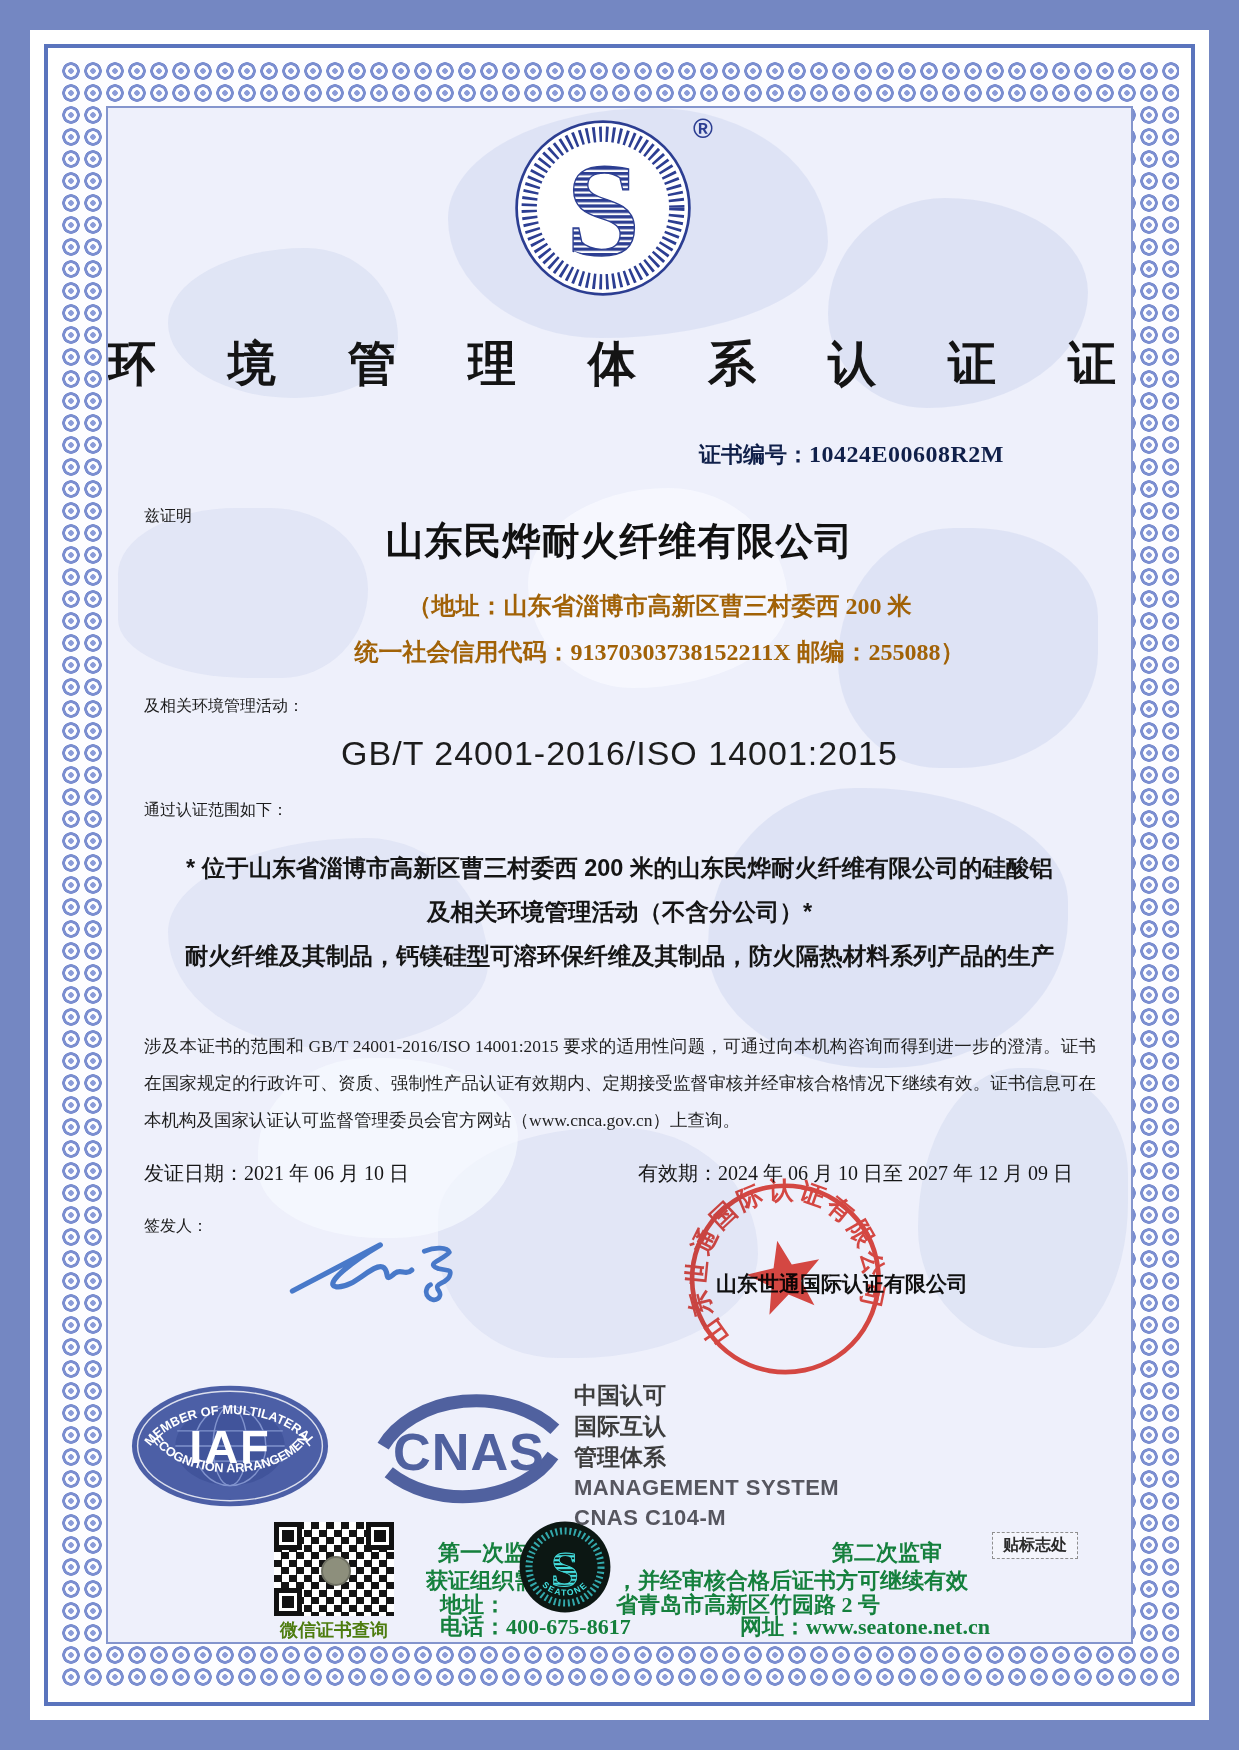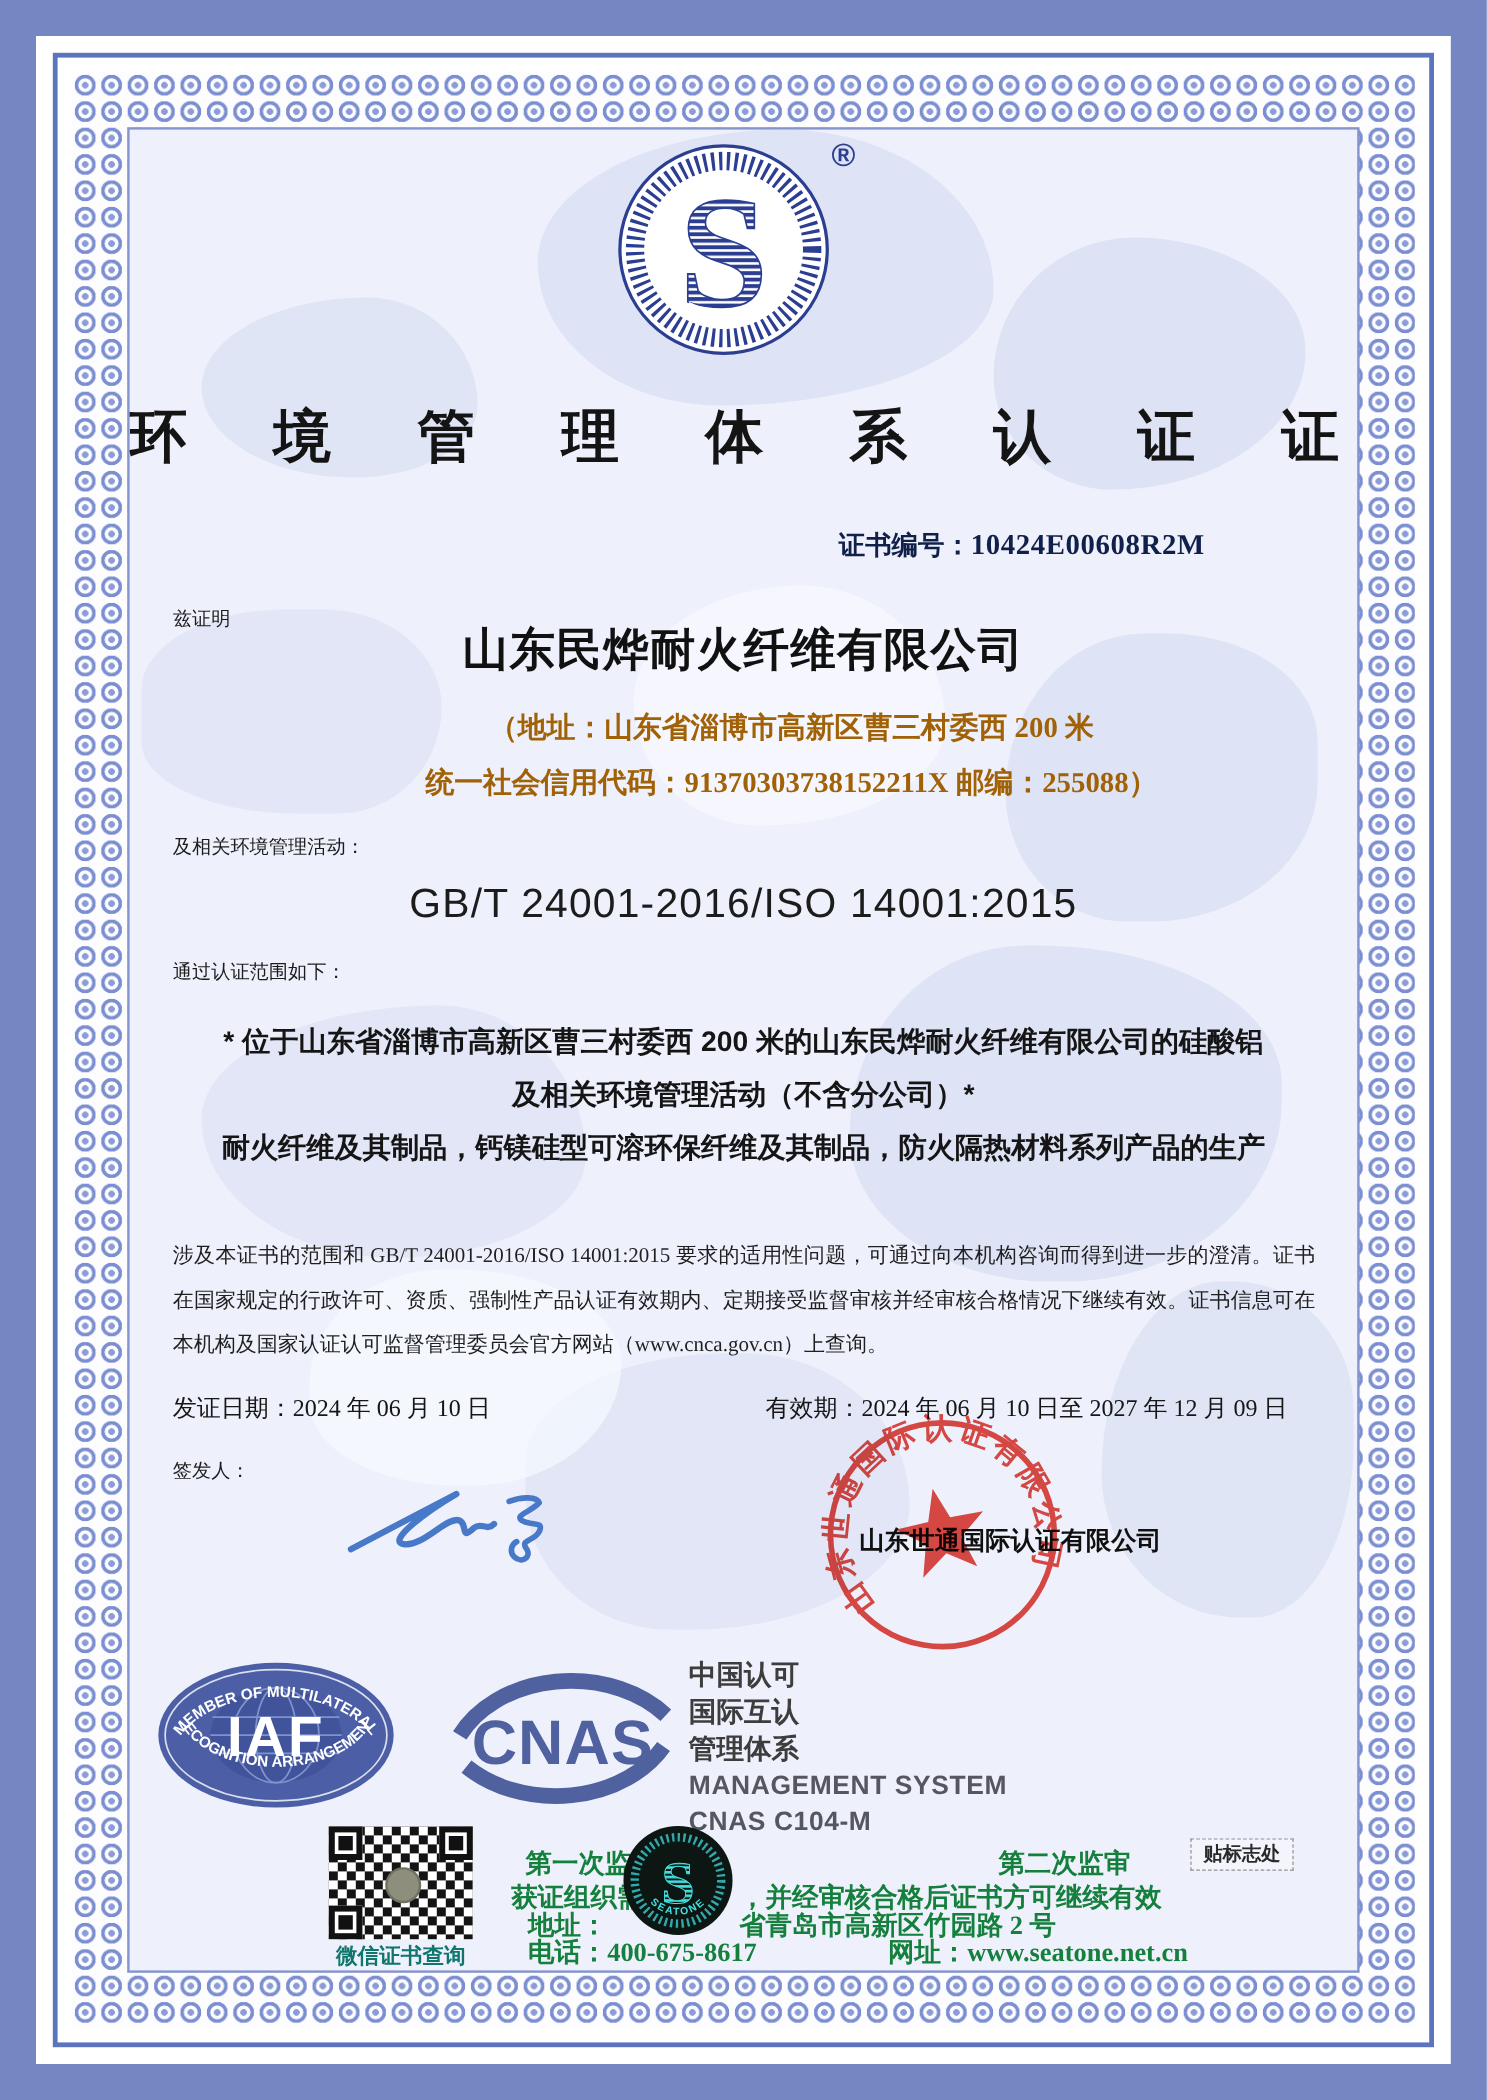--- a/index.html
+++ b/index.html
@@ -36,21 +36,21 @@
   .addr{left:0;width:100%;text-align:center;font-size:24px;font-weight:600;color:#a16207;padding-left:40px;}
   .standard{top:626px;left:0;width:100%;text-align:center;font-size:34px;color:#1c1c1c;letter-spacing:1px;}
   .scope{left:0;width:100%;text-align:center;font-size:23.5px;font-weight:bold;color:#151515;line-height:44px;}
   .note{top:920px;left:36px;width:952px;font-size:17.5px;color:#1f1f1f;line-height:37px;text-align:justify;}
   .dateline{font-size:20px;color:#161616;white-space:nowrap;}
   .issuer{top:1162px;left:608px;font-size:21px;font-weight:bold;color:#101010;font-family:"Liberation Sans","DejaVu Sans",sans-serif;}
   .acczh{font-size:23px;font-weight:bold;color:#3d3d3d;line-height:31px;}
   .accen{font-size:22px;font-weight:bold;color:#56565f;line-height:30px;letter-spacing:.5px;}
   .foot{font-size:22px;font-weight:bold;color:#15803d;white-space:nowrap;}
   .sticker{border:1.5px dashed #8f8f8f;padding:2px 10px;font-size:16px;font-weight:bold;color:#2a2a2a;background:rgba(255,255,255,.35);}
-  .qrcap{top:1510px;left:156px;width:140px;text-align:center;font-size:18px;font-weight:bold;color:#0f766e;font-family:"Liberation Sans","DejaVu Sans",sans-serif;}
+  .qrcap{top:1510px;left:156px;width:140px;text-align:center;font-size:18px;font-weight:bold;color:#4d7c0f;font-family:"Liberation Sans","DejaVu Sans",sans-serif;}
 
   
   .qr{top:1414px;left:166px;width:120px;height:94px;background:repeating-conic-gradient(#141414 0% 25%, #ffffff 0% 50%);background-size:15px 15px;z-index:2;}
   .finder{position:absolute;width:28px;height:28px;border:5px solid #111;background:#fff;box-sizing:border-box;}
   .finder::after{content:"";position:absolute;inset:3px;background:#111;}
   .qrdot{position:absolute;left:47px;top:34px;width:26px;height:26px;border-radius:50%;background:#8d8f7c;border:2px solid #6f7163;}
 
   .stampwrap{top:1050px;left:565px;width:220px;height:220px;transform:rotate(-12deg);mix-blend-mode:multiply;opacity:.9;}
   .holowrap{top:1412px;left:410px;width:94px;height:94px;}
 </style>
@@ -111,21 +111,21 @@
 
               <div class="abs z2 serif label" style="top:692px;left:36px;">通过认证范围如下：</div>
               <div class="abs z2 sans scope" style="top:738px;">
                 <div>* 位于山东省淄博市高新区曹三村委西 200 米的山东民烨耐火纤维有限公司的硅酸铝</div>
                 <div>及相关环境管理活动（不含分公司）*</div>
                 <div>耐火纤维及其制品，钙镁硅型可溶环保纤维及其制品，防火隔热材料系列产品的生产</div>
               </div>
 
               <div class="abs z2 serif note">涉及本证书的范围和 GB/T 24001-2016/ISO 14001:2015 要求的适用性问题，可通过向本机构咨询而得到进一步的澄清。证书在国家规定的行政许可、资质、强制性产品认证有效期内、定期接受监督审核并经审核合格情况下继续有效。证书信息可在本机构及国家认证认可监督管理委员会官方网站（www.cnca.gov.cn）上查询。</div>
 
-              <div class="abs z2 serif dateline" style="top:1052px;left:36px;">发证日期：2024 年 06 月 10 日</div>
+              <div class="abs z2 serif dateline" style="top:1052px;left:36px;">发证日期：2021 年 06 月 10 日</div>
               <div class="abs z2 serif dateline" style="top:1052px;left:530px;">有效期：2024 年 06 月 10 日至 2027 年 12 月 09 日</div>
 
               <div class="abs z2 serif label" style="top:1108px;left:36px;">签发人：</div>
               <svg class="abs z3" style="left:150px;top:1116px;" width="230" height="90" viewBox="0 0 170 86">
                 <path d="M8 64 L92 20 C68 34 36 58 50 60 C66 62 84 38 94 41 C102 44 94 58 106 47 C112 42 116 50 122 44" stroke="#3a6fc4" stroke-width="5" fill="none" stroke-linecap="round" stroke-linejoin="round" opacity=".92"></path>
                 <path d="M134 26 C144 22 156 22 158 27 C152 34 138 37 144 41 C152 46 162 41 158 50 C154 58 142 56 148 64 C152 70 144 76 138 70 C134 66 136 60 140 58" stroke="#3a6fc4" stroke-width="4.5" fill="none" stroke-linecap="round" stroke-linejoin="round" opacity=".92"></path>
               </svg>
 
               <div class="abs z2 issuer">山东世通国际认证有限公司</div>
               <svg class="abs z4 stampwrap" viewBox="0 0 220 236">

